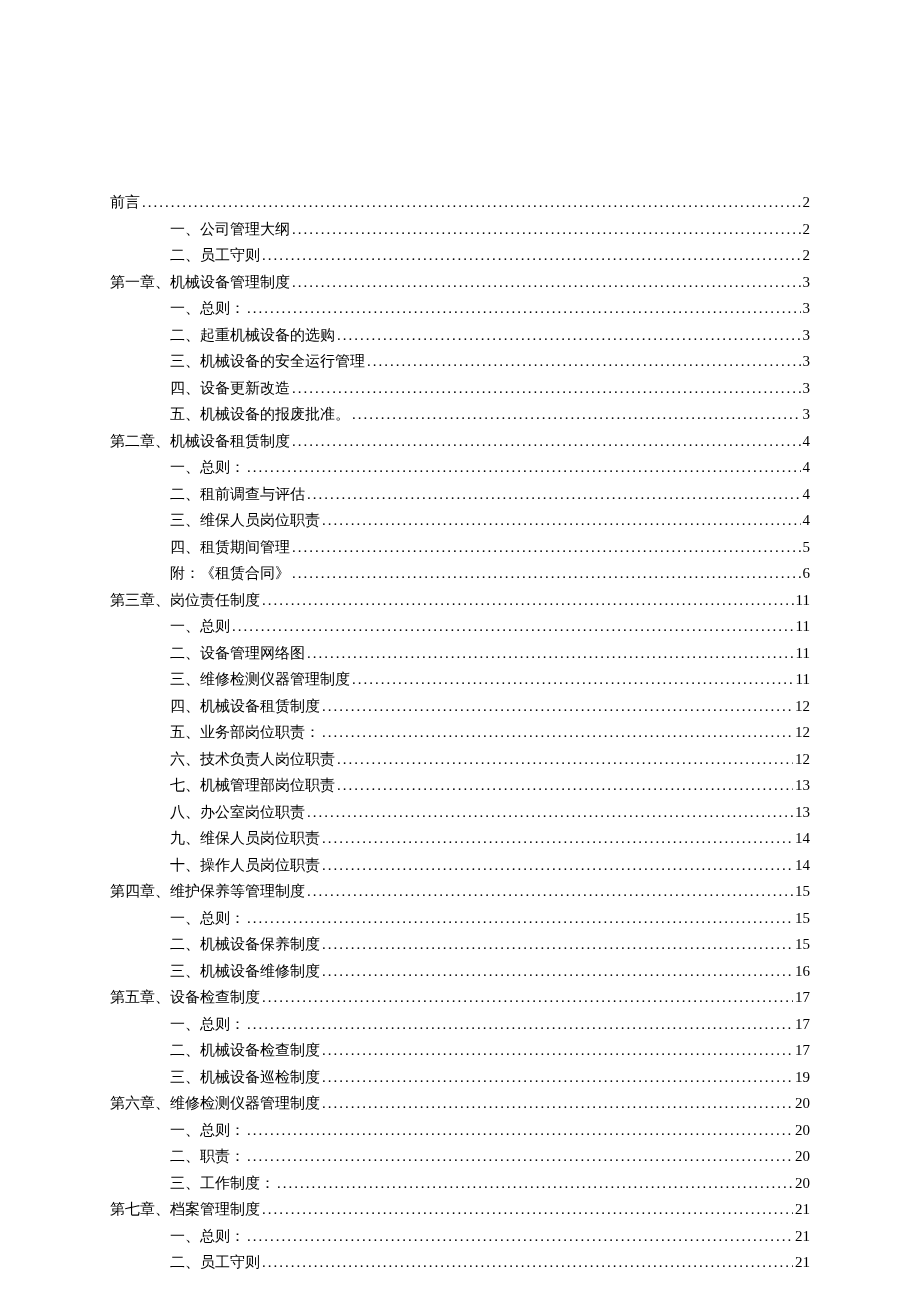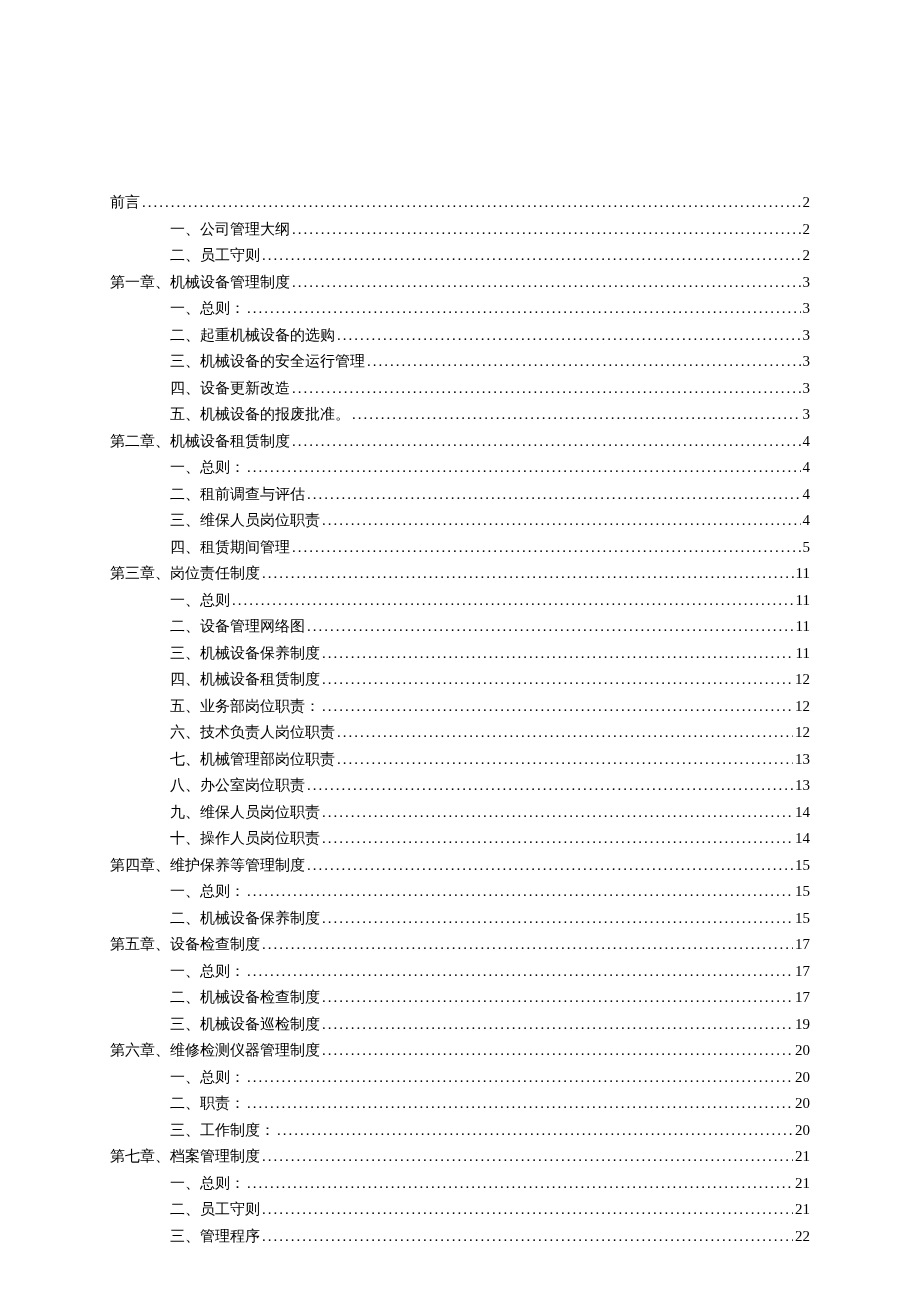--- a/index.html
+++ b/index.html
@@ -117,37 +117,42 @@
     <div class="toc-entry level-1">
       <span class="toc-label">三、维保人员岗位职责</span>
       <span class="toc-dots"></span>
       <span class="toc-page">4</span>
     </div>
     <div class="toc-entry level-1">
       <span class="toc-label">四、租赁期间管理</span>
       <span class="toc-dots"></span>
       <span class="toc-page">5</span>
     </div>
+    <div class="toc-entry level-1">
+      <span class="toc-label">附：《租赁合同》</span>
+      <span class="toc-dots"></span>
+      <span class="toc-page">6</span>
+    </div>
     <div class="toc-entry level-0">
       <span class="toc-label">第三章、岗位责任制度</span>
       <span class="toc-dots"></span>
       <span class="toc-page">11</span>
     </div>
     <div class="toc-entry level-1">
       <span class="toc-label">一、总则</span>
       <span class="toc-dots"></span>
       <span class="toc-page">11</span>
     </div>
     <div class="toc-entry level-1">
       <span class="toc-label">二、设备管理网络图</span>
       <span class="toc-dots"></span>
       <span class="toc-page">11</span>
     </div>
     <div class="toc-entry level-1">
-      <span class="toc-label">三、机械设备保养制度</span>
+      <span class="toc-label">三、维修检测仪器管理制度</span>
       <span class="toc-dots"></span>
       <span class="toc-page">11</span>
     </div>
     <div class="toc-entry level-1">
       <span class="toc-label">四、机械设备租赁制度</span>
       <span class="toc-dots"></span>
       <span class="toc-page">12</span>
     </div>
     <div class="toc-entry level-1">
       <span class="toc-label">五、业务部岗位职责：</span>
@@ -187,20 +192,25 @@
     <div class="toc-entry level-1">
       <span class="toc-label">一、总则：</span>
       <span class="toc-dots"></span>
       <span class="toc-page">15</span>
     </div>
     <div class="toc-entry level-1">
       <span class="toc-label">二、机械设备保养制度</span>
       <span class="toc-dots"></span>
       <span class="toc-page">15</span>
     </div>
+    <div class="toc-entry level-1">
+      <span class="toc-label">三、机械设备维修制度</span>
+      <span class="toc-dots"></span>
+      <span class="toc-page">16</span>
+    </div>
     <div class="toc-entry level-0">
       <span class="toc-label">第五章、设备检查制度</span>
       <span class="toc-dots"></span>
       <span class="toc-page">17</span>
     </div>
     <div class="toc-entry level-1">
       <span class="toc-label">一、总则：</span>
       <span class="toc-dots"></span>
       <span class="toc-page">17</span>
     </div>
@@ -241,19 +251,14 @@
     </div>
     <div class="toc-entry level-1">
       <span class="toc-label">一、总则：</span>
       <span class="toc-dots"></span>
       <span class="toc-page">21</span>
     </div>
     <div class="toc-entry level-1">
       <span class="toc-label">二、员工守则</span>
       <span class="toc-dots"></span>
       <span class="toc-page">21</span>
-    </div>
-    <div class="toc-entry level-1">
-      <span class="toc-label">三、管理程序</span>
-      <span class="toc-dots"></span>
-      <span class="toc-page">22</span>
     </div>
   </div>
 
 </body></html>

